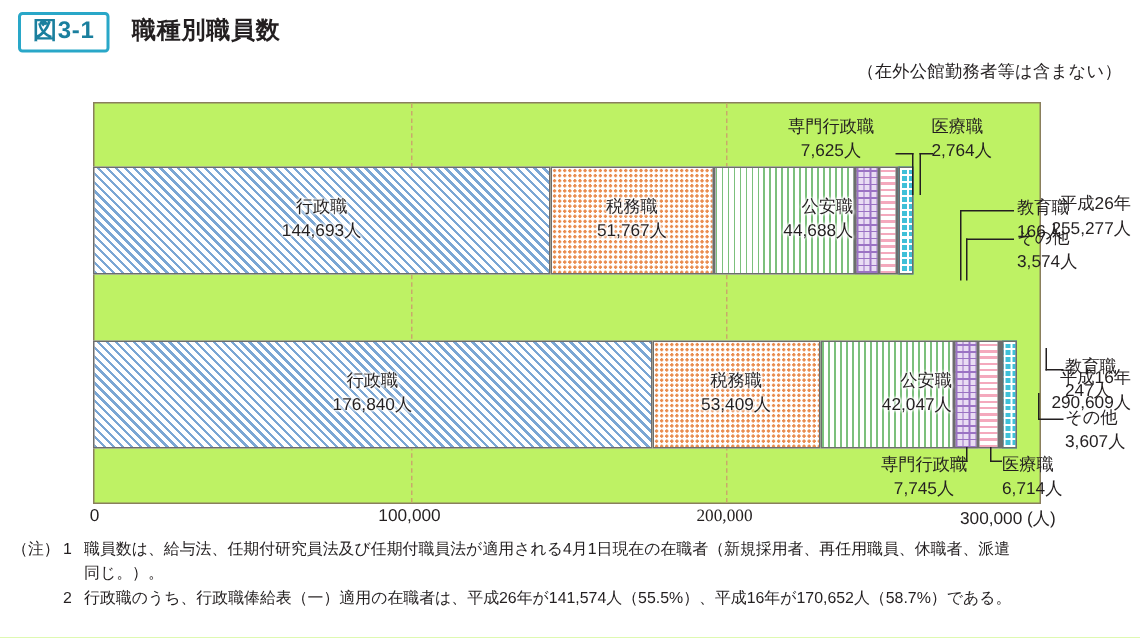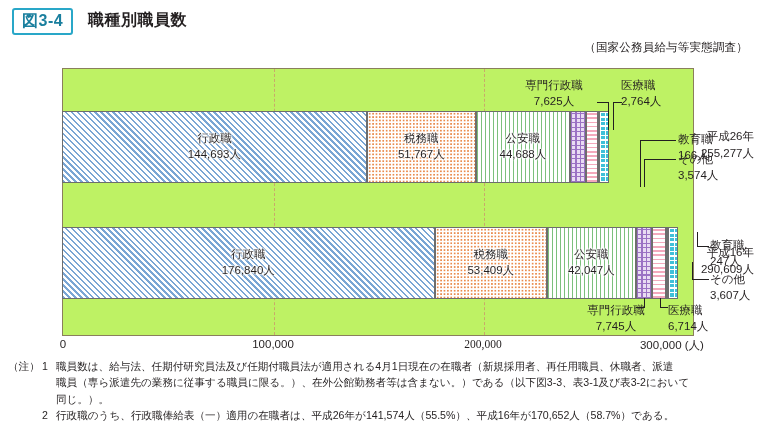--- a/index.html
+++ b/index.html
@@ -72,20 +72,21 @@
   }
   .p-tax {
     background-color:#ffffff;
     background-image:radial-gradient(#e98c4e 0.9px, transparent 1px);
     background-size:3.4px 3.4px;
   }
   .p-safety {
     background-color:#ffffff;
     background-image:repeating-linear-gradient(90deg,
        #7cc07c 0px, #7cc07c 1.3px, #ffffff 1.3px, #ffffff 4.0px);
+    align-items:flex-end;
   }
   .p-spec {
     background-color:#e9dcf3;
     background-image:
       repeating-linear-gradient(90deg,#9b72c4 0 1px, transparent 1px 4.5px),
       repeating-linear-gradient(0deg,#9b72c4 0 1px, transparent 1px 4.5px);
   }
   .p-med {
     background-color:#ffffff;
     background-image:repeating-linear-gradient(0deg,
@@ -126,24 +127,24 @@
   .fn-row { display:flex; align-items:flex-start; }
   .fn-mark { width:34px; flex:0 0 34px; }
   .fn-num  { width:14px; flex:0 0 14px; }
   .fn-text { flex:1 1 auto; }
   .fn-cont { padding-left:48px; }
 </style>
 </head>
 <body>
 
 <div id="header">
-  <div id="fig-badge">図3-4</div>
+  <div id="fig-badge">図3-1</div>
   <div id="page-title">職種別職員数</div>
 </div>
-<div id="source-note">（国家公務員給与等実態調査）</div>
+<div id="source-note">（在外公館勤務者等は含まない）</div>
 
 <div id="plot-frame">
   <div class="gridline" style="left:210.6px;"></div>
   <div class="gridline" style="left:421.3px;"></div>
 
   <div class="bar-row" style="left:0px; top:42px; width:632px;">
     <div class="seg p-admin" style="left:0px; width:304.8px;">
       <span class="lbl">行政職</span>
       <span class="val">144,693人</span>
     </div>
@@ -252,20 +253,19 @@
   <div class="tick-label" style="left:483px;font-family:Liberation Serif, serif;">200,000</div>
   <div class="tick-label last" style="left:686px;">300,000 (人)</div>
 </div>
 
 <div id="footnotes">
   <div class="fn-row">
     <span class="fn-mark">（注）</span>
     <span class="fn-num">1</span>
     <span class="fn-text">職員数は、給与法、任期付研究員法及び任期付職員法が適用される4月1日現在の在職者（新規採用者、再任用職員、休職者、派遣</span>
   </div>
-  <div class="fn-cont">職員（専ら派遣先の業務に従事する職員に限る。）、在外公館勤務者等は含まない。）である（以下図3-3、表3-1及び表3-2において</div>
   <div class="fn-cont">同じ。）。</div>
   <div class="fn-row">
     <span class="fn-mark"></span>
     <span class="fn-num">2</span>
     <span class="fn-text">行政職のうち、行政職俸給表（一）適用の在職者は、平成26年が141,574人（55.5%）、平成16年が170,652人（58.7%）である。</span>
   </div>
 </div>
 
 </body></html>

